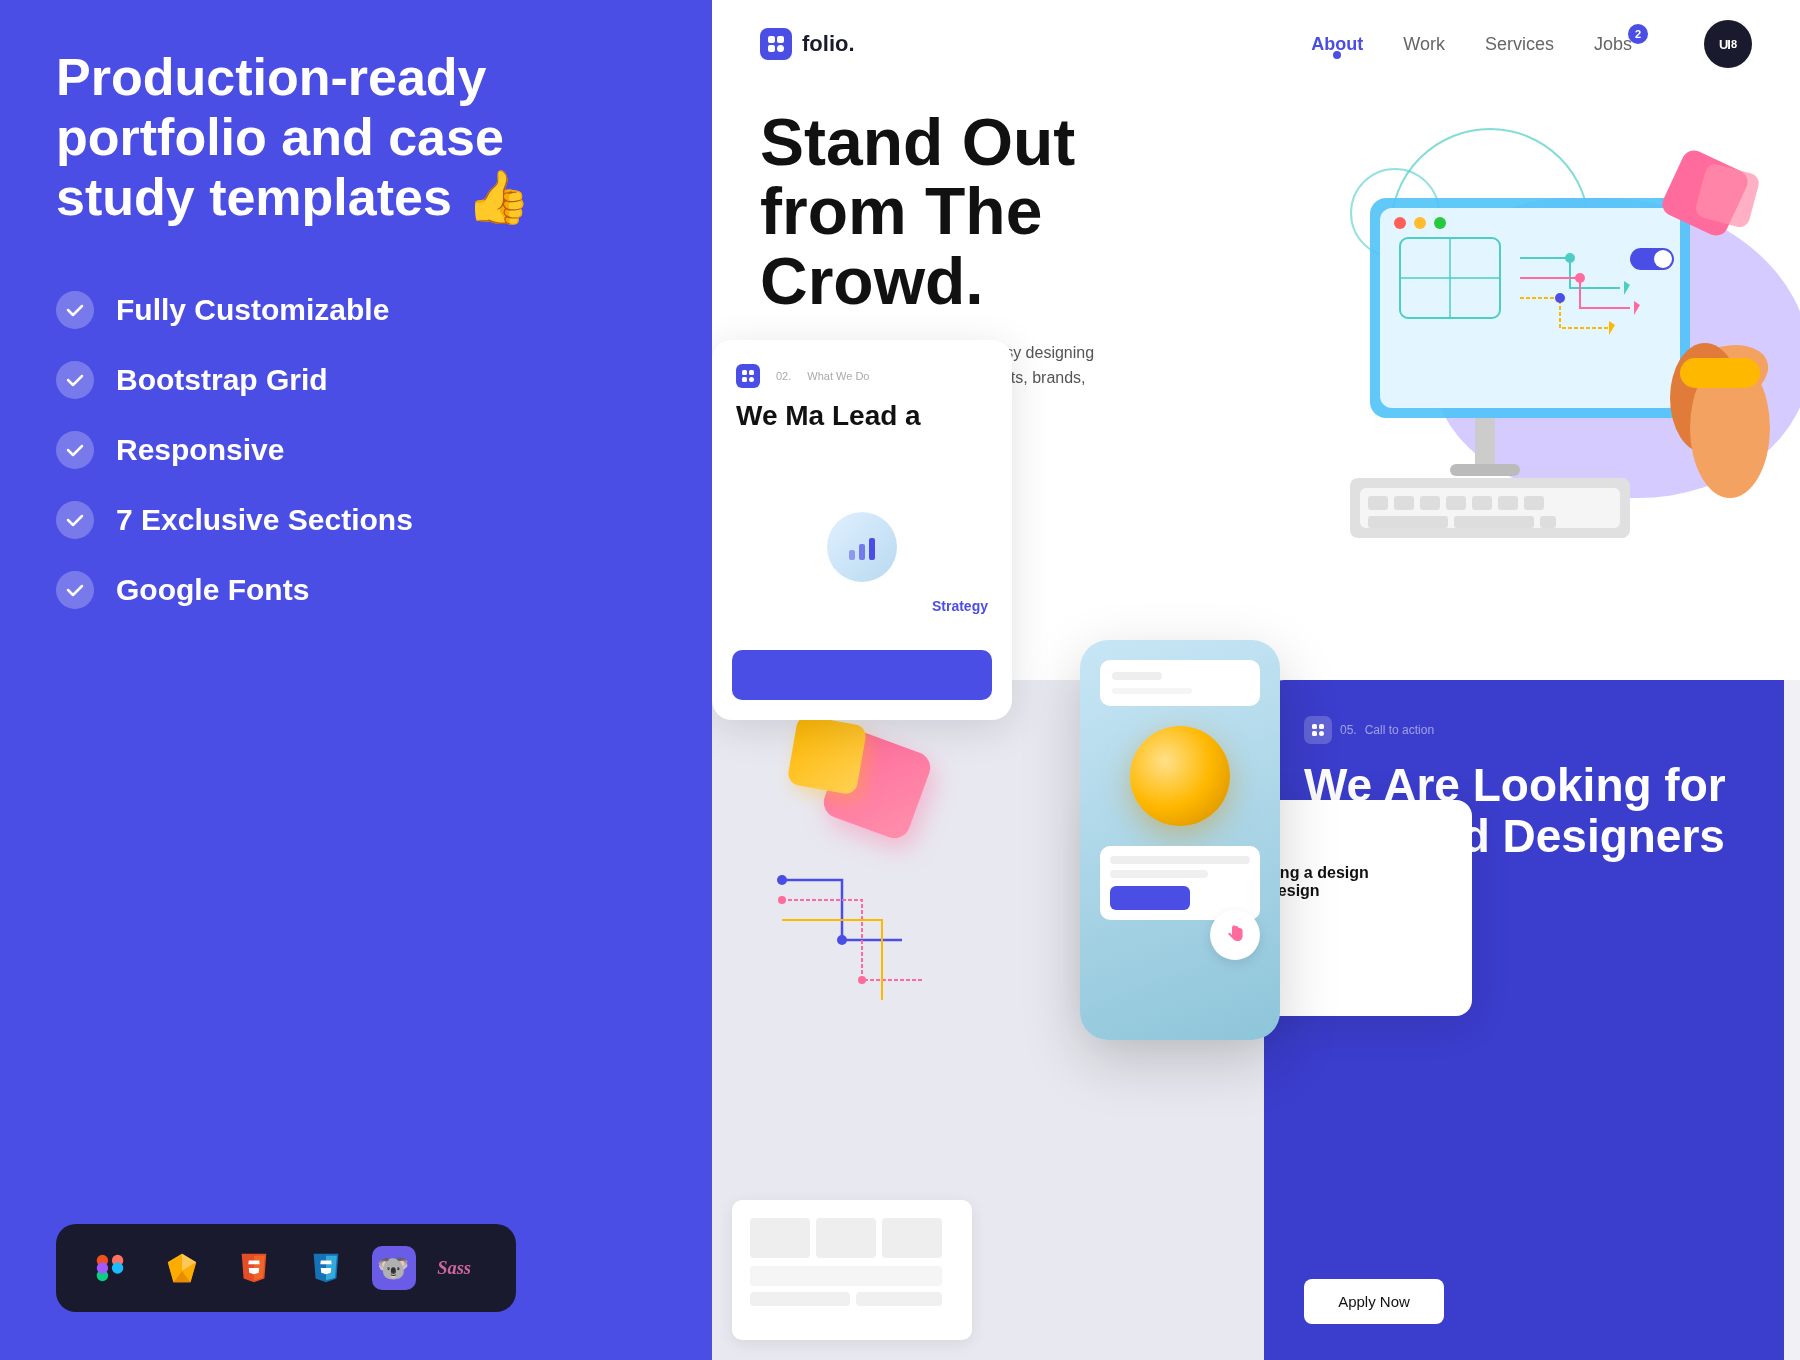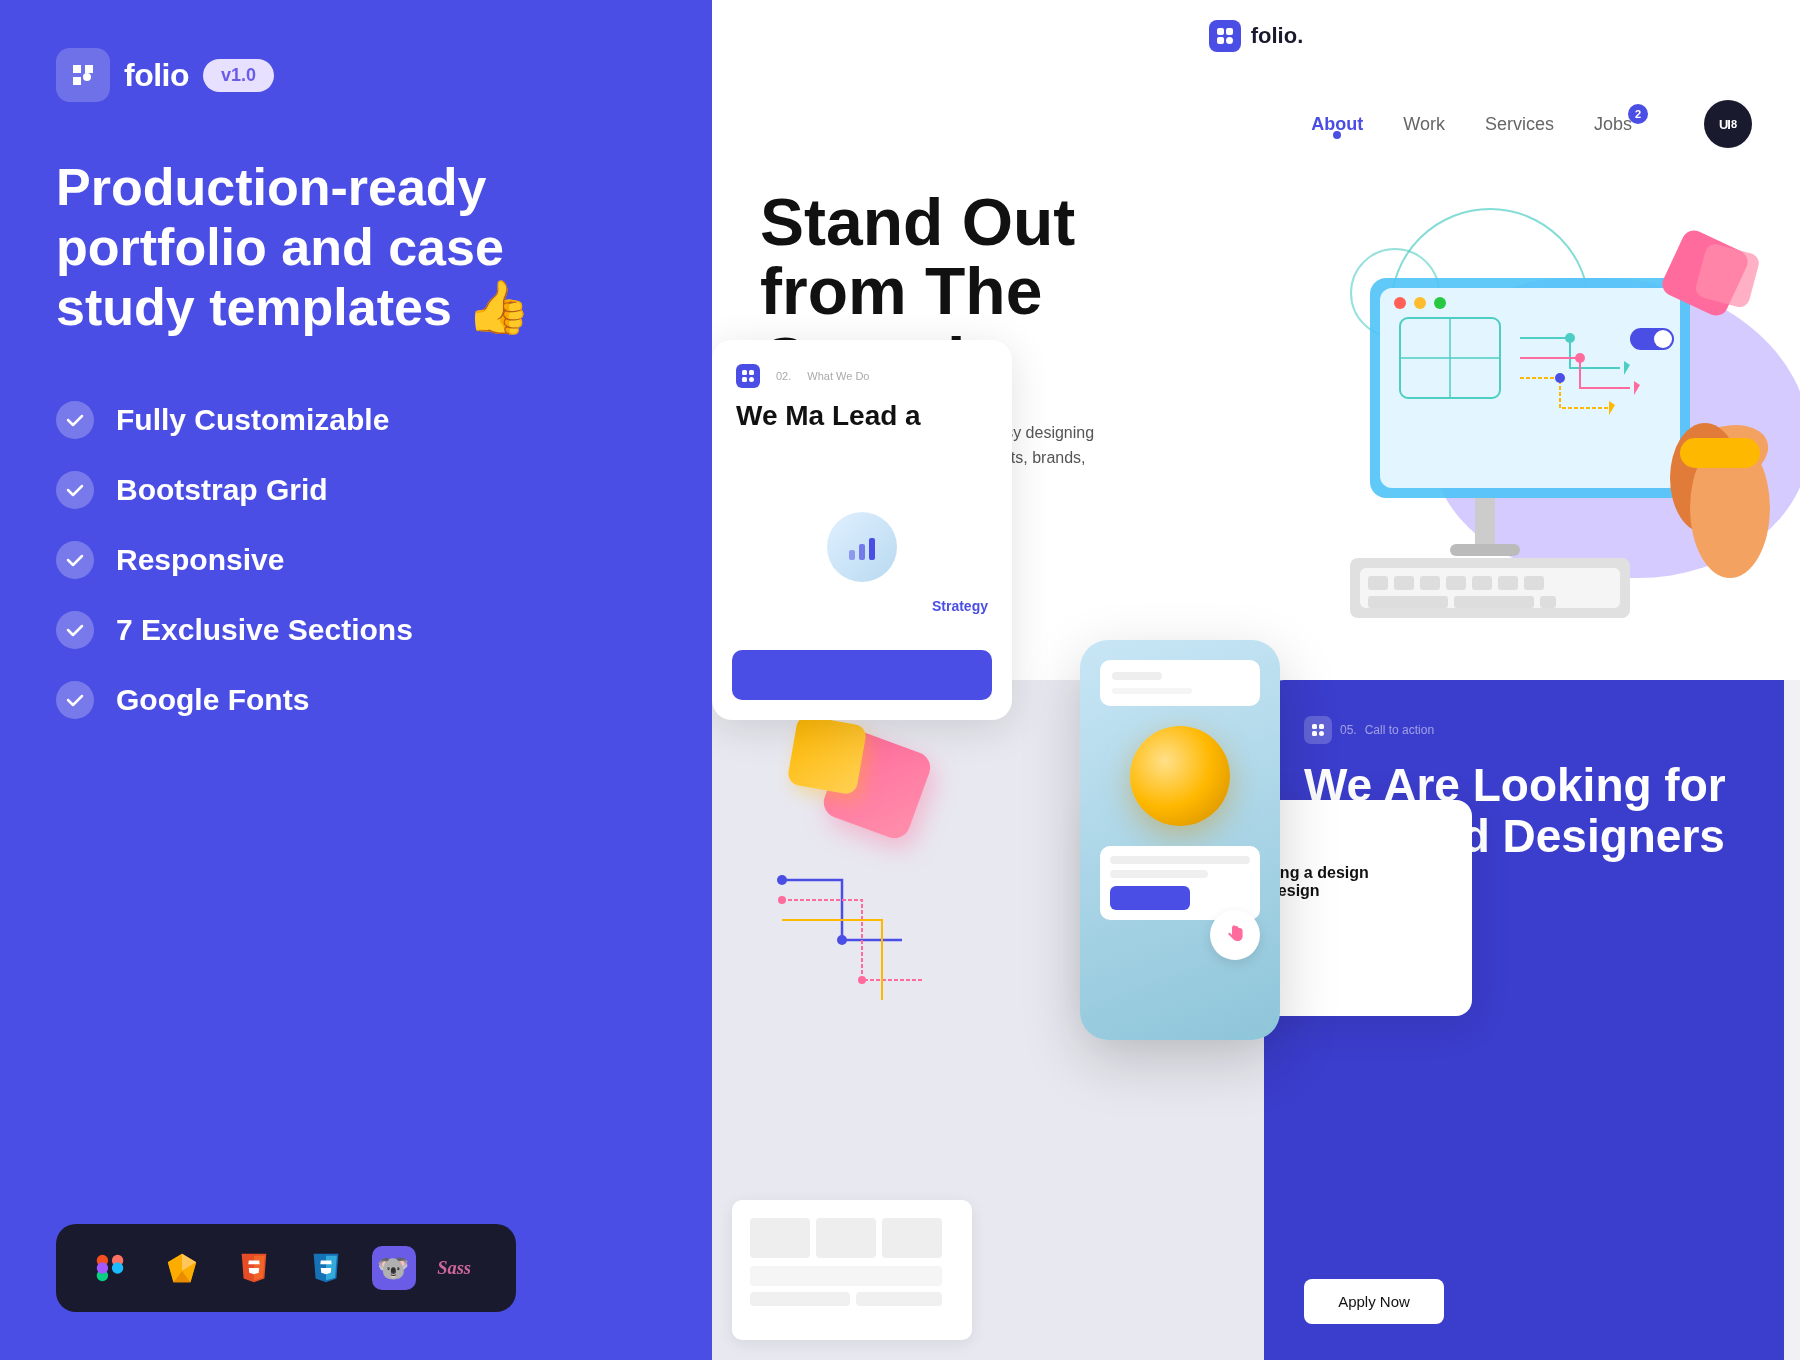--- a/index.html
+++ b/index.html
@@ -143,21 +143,20 @@
       background: white;
       border-radius: 0;
     }
 
     
     .nav-bar {
       display: flex;
       align-items: center;
       padding: 20px 48px;
       gap: 48px;
-      flex-direction: column;
     }
 
     .nav-logo {
       display: flex;
       align-items: center;
       gap: 10px;
       font-size: 22px;
       font-weight: 700;
       color: #1a1a2e;
     }
@@ -434,29 +433,20 @@
       font-weight: 800;
       color: #111;
       margin-top: 12px;
     }
   </style>
 </head>
 <body>
 
 <div class="left-panel">
 
-  <div class="logo-row">
-    <div class="logo-icon">
-      <svg viewBox="0 0 32 32" fill="white">
-        <path d="M6 6h8v8H6zM18 6h8v8H18zM6 18h8v8H6zM20 22a4 4 0 100-8 4 4 0 000 8z"></path>
-      </svg>
-    </div>
-    <span class="logo-text">folio</span>
-    <span class="version-badge">v1.0</span>
-  </div>
 
   <div class="headline">Production-ready portfolio and case study templates 👍</div>
 
   <ul class="features-list">
     <li class="feature-item">
       <div class="check-circle">
         <svg viewBox="0 0 22 22" fill="white">
             <path d="M4 11l5 5 9-9" stroke="white" stroke-width="2.5" stroke-linecap="round" stroke-linejoin="round" fill="none"></path>
           </svg>
       </div>

